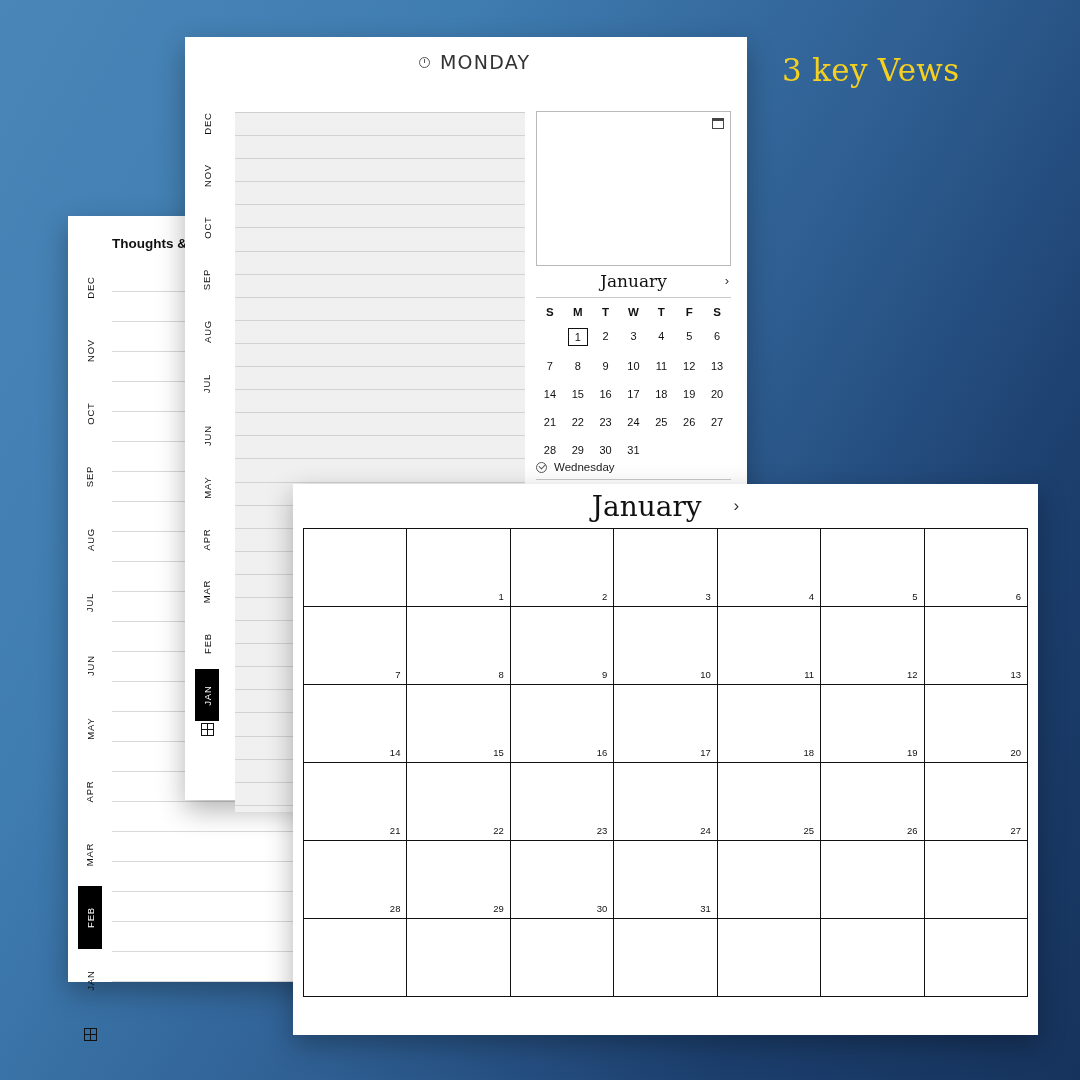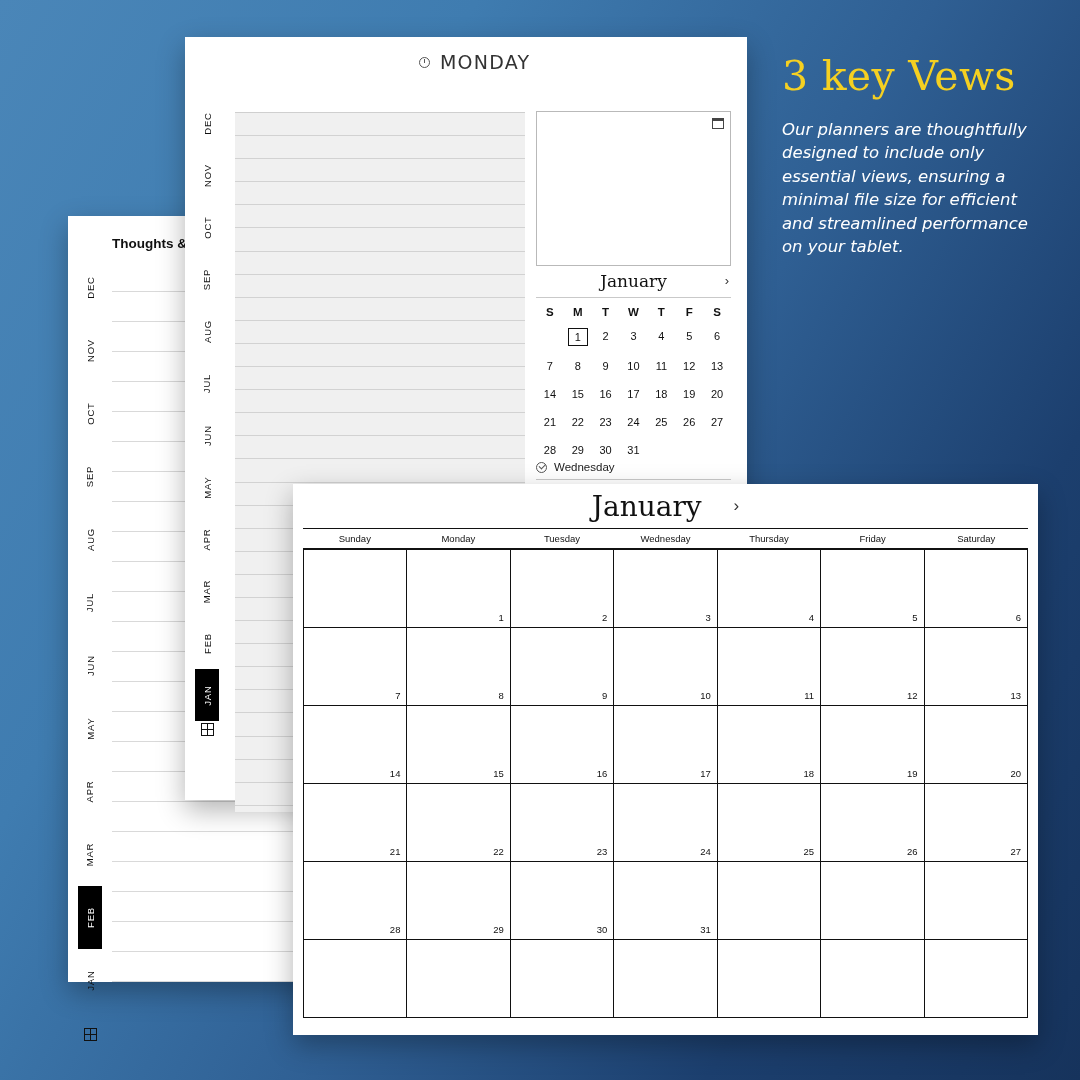--- a/index.html
+++ b/index.html
@@ -16,24 +16,24 @@
   }
 
   
   .promo {
     position: absolute;
     left: 782px; top: 52px;
     width: 270px;
   }
   .promo-title {
     font-family: "DejaVu Serif", serif;
-    font-size: 41px;
+    font-size: 31px;
     color: #f5d021;
     letter-spacing: 0.3px;
-    margin-bottom: 18px;
+    margin-bottom: 12px;
   }
   .promo-body {
     font-family: "DejaVu Sans", sans-serif;
     font-size: 16.5px;
     line-height: 1.42;
     color: #ffffff;
     font-style: italic;
   }
 
   
@@ -251,21 +251,20 @@
     font-size: 9.5px; color: #111;
   }
 </style>
 </head>
 <body>
 
 <div id="stage">
 
   <div class="promo">
     <div class="promo-title">3 key Vews</div>
-    <div class="promo-body">Our planners are thoughtfully designed to include only essential views, ensuring a minimal file size for efficient and streamlined performance on your tablet.</div>
   </div>
 
   <div class="page" id="notes-page">
     <div class="notes-title">Thoughts &amp; N</div>
     <div class="side-tabs" id="notes-tabs">
         <div class="side-tab" style="height: 63px;">
           <span>DEC</span>
         </div>
         <div class="side-tab" style="height: 63px;">
           <span>NOV</span>
@@ -488,29 +487,20 @@
     <div class="important-row2">
       <div class="check-circle"></div>
     </div>
   </div>
 
   <div class="page" id="month-page">
     <div class="month-head">
       <div class="month-title">January</div>
       <div class="month-next">›</div>
     </div>
-    <div class="dow-row" id="month-dow">
-        <div>Sunday</div>
-        <div>Monday</div>
-        <div>Tuesday</div>
-        <div>Wednesday</div>
-        <div>Thursday</div>
-        <div>Friday</div>
-        <div>Saturday</div>
-      </div>
     <div class="month-grid" id="month-grid">
         <div class="month-cell">
           <span></span>
         </div>
         <div class="month-cell">
           <span>1</span>
         </div>
         <div class="month-cell">
           <span>2</span>
         </div>

